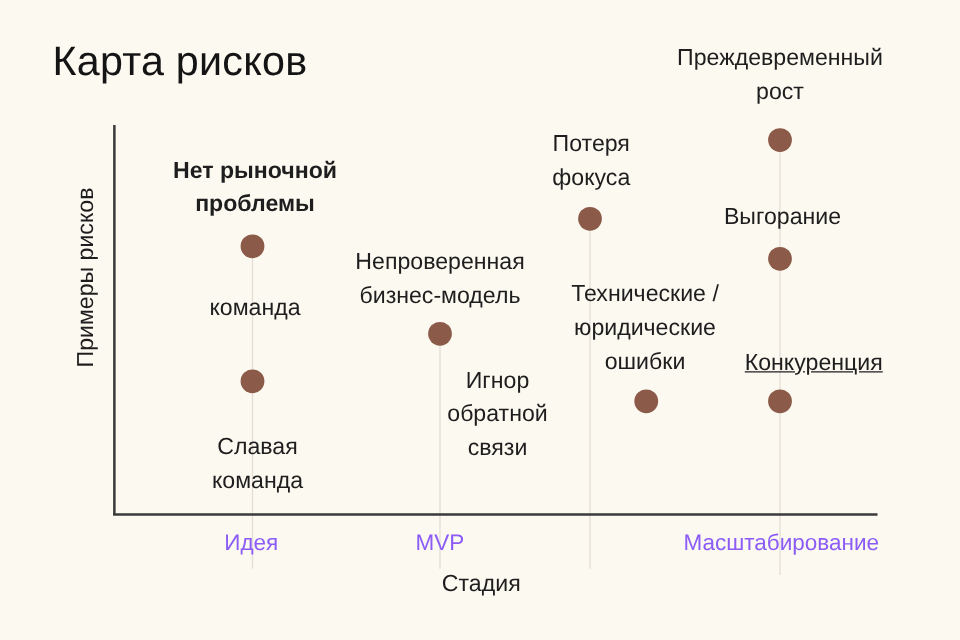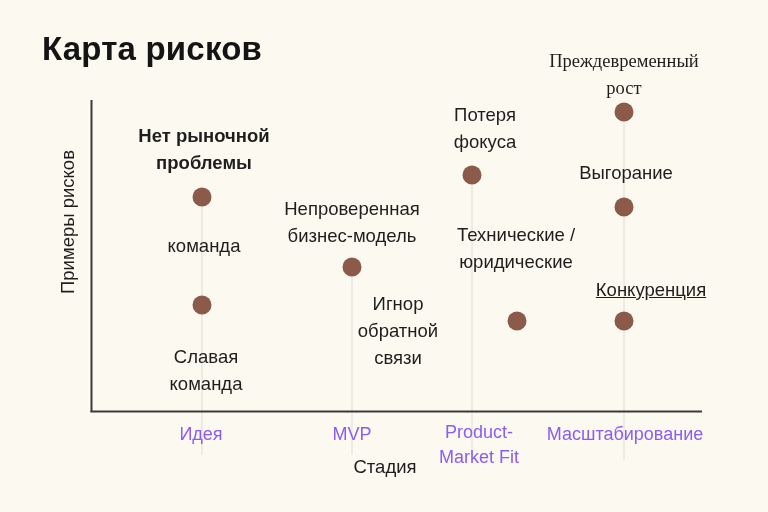--- a/index.html
+++ b/index.html
@@ -13,21 +13,21 @@
       position: relative;
       overflow: hidden;
       font-family: "Liberation Sans", "DejaVu Sans", sans-serif;
       color: #1e1e1e;
     }
     .title {
       position: absolute;
       left: 42px;
       top: 30px;
       font-size: 33px;
-      font-weight: bold;
+      font-weight: normal;
       letter-spacing: 0.2px;
       color: #141414;
       margin: 0;
       white-space: nowrap;
     }
     .chart {
       position: absolute;
       left: 0;
       top: 0;
       width: 768px;
@@ -113,44 +113,41 @@
   <div class="label" style="left:352px; top:195px;">
     <div>Непроверенная</div>
     <div>бизнес-модель</div>
   </div>
   <div class="label" style="left:358px; top:290px;margin-left:40px;">
     <div>Игнор</div>
     <div>обратной</div>
     <div>связи</div>
   </div>
 
-  <div class="label" style="left:473px; top:101px;margin-left:12px;">
+  <div class="label" style="left:473px; top:101px;">
     <div>Потеря</div>
     <div>фокуса</div>
   </div>
   <div class="label" style="left:516px; top:221px;">
     <div>Технические /</div>
     <div>юридические</div>
+    <div>ошибки</div>
   </div>
 
-  <div class="label" style="left:624px; top:48px;font-family:Liberation Serif, serif;">
+  <div class="label" style="left:624px; top:32px;">
     <div>Преждевременный</div>
     <div>рост</div>
   </div>
   <div class="label" style="left:626px; top:159px;">Выгорание</div>
   <div class="label" style="left:651px; top:276px;text-decoration:underline;">Конкуренция</div>
 
   <div class="tick" style="left:201px; top:422px;">
     <div>Идея</div>
   </div>
   <div class="tick" style="left:352px; top:422px;">
     <div>MVP</div>
   </div>
-  <div class="tick" style="left:479px; top:420px;">
-    <div>Product-</div>
-    <div>Market Fit</div>
-  </div>
   <div class="tick" style="left:625px; top:422px;">
     <div>Масштабирование</div>
   </div>
 
   <div class="xlabel">Стадия</div>
 </div>
 
 </body></html>

